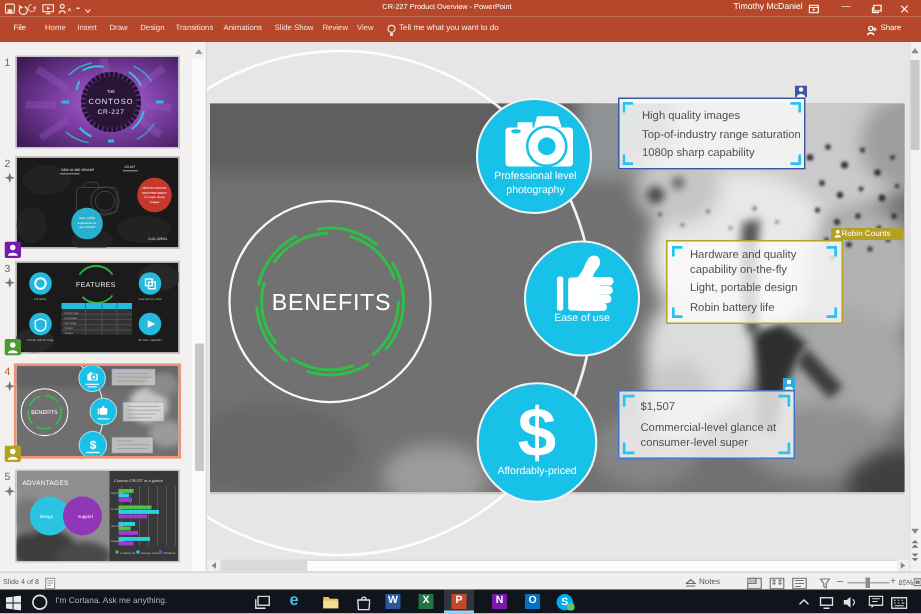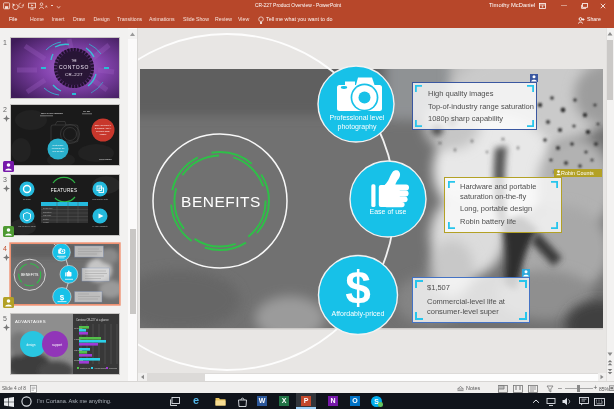--- a/index.html
+++ b/index.html
@@ -138,36 +138,36 @@
 <text x="358" y="304" font-size="46" font-weight="bold" fill="#ffffff" text-anchor="middle">$</text>
 
 <g fill="#ffffff" text-anchor="middle" font-size="7">
 <text x="357" y="119.5">Professional level</text>
 <text x="357" y="128.5">photography</text>
 <text x="388" y="214">Ease of use</text>
 <text x="358" y="316">Affordably-priced</text>
 </g>
 </svg>
 
-<div id="boxes" class="abs" style="left:0;top:33px;width:496px;height:353px">
+<div id="boxes" class="abs" style="left:0;top:16px;width:496px;height:353px">
 
  <div class="box" style="left:412px;top:49px;width:125px;height:48px"></div>
  <div class="boxtxt" style="left:428px;top:56px">High quality images</div>
  <div class="boxtxt" style="left:428px;top:68.5px">Top-of-industry range saturation</div>
  <div class="boxtxt" style="left:428px;top:81px">1080p sharp capability</div>
 
  <div class="box" style="left:412px;top:244px;width:118px;height:46px;border-color:#4472c4"></div>
  <div class="boxtxt" style="left:427px;top:250px">$1,507</div>
- <div class="boxtxt" style="left:427px;top:264px">Commercial-level life at</div>
+ <div class="boxtxt" style="left:427px;top:264px">Commercial-level glance at</div>
  <div class="boxtxt" style="left:427px;top:273.5px">consumer-level super</div>
 
  <div class="box" style="left:444px;top:144px;width:118px;height:56px;border-color:#b3a125;border-width:1.5px"></div>
- <div class="boxtxt" style="left:460px;top:149px">Hardware and portable</div>
- <div class="boxtxt" style="left:460px;top:159px">saturation on-the-fly</div>
- <div class="boxtxt" style="left:460px;top:171px">Long, portable design</div>
+ <div class="boxtxt" style="left:460px;top:149px">Hardware and quality</div>
+ <div class="boxtxt" style="left:460px;top:159px">capability on-the-fly</div>
+ <div class="boxtxt" style="left:460px;top:171px">Light, portable design</div>
  <div class="boxtxt" style="left:460px;top:183.5px">Robin battery life</div>
 
  <div class="abs" style="left:554px;top:135.5px;width:48px;height:8px;background:#b3a125;color:#fff;font-size:5.4px;line-height:8px;white-space:nowrap"><span style="margin-left:7px">Robin Counts</span></div>
  <svg class="abs" style="left:555.5px;top:137px" width="5" height="5.5" viewBox="0 0 5 5.5">
         <circle cx="2.5" cy="1.6" r="1.3" fill="#fff"></circle>
         <path d="M0.4,5.3 C0.4,3.2 4.6,3.2 4.6,5.3 Z" fill="#fff"></path>
       </svg>
 
  <svg class="abs" style="left:530px;top:41px" width="8" height="8" viewBox="0 0 8 8">
         <rect width="8" height="8" fill="#3a57a0"></rect>

